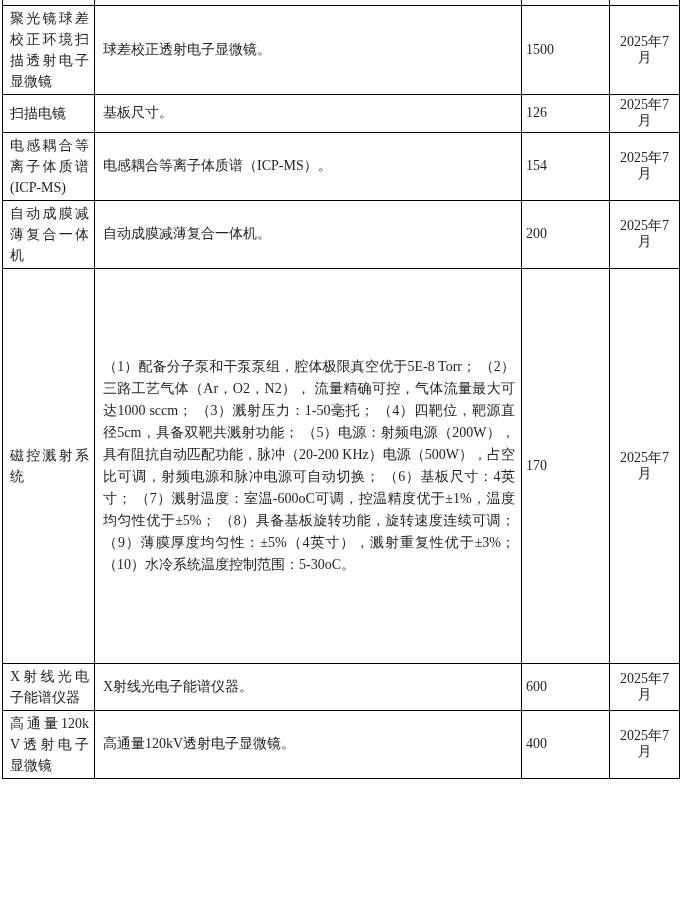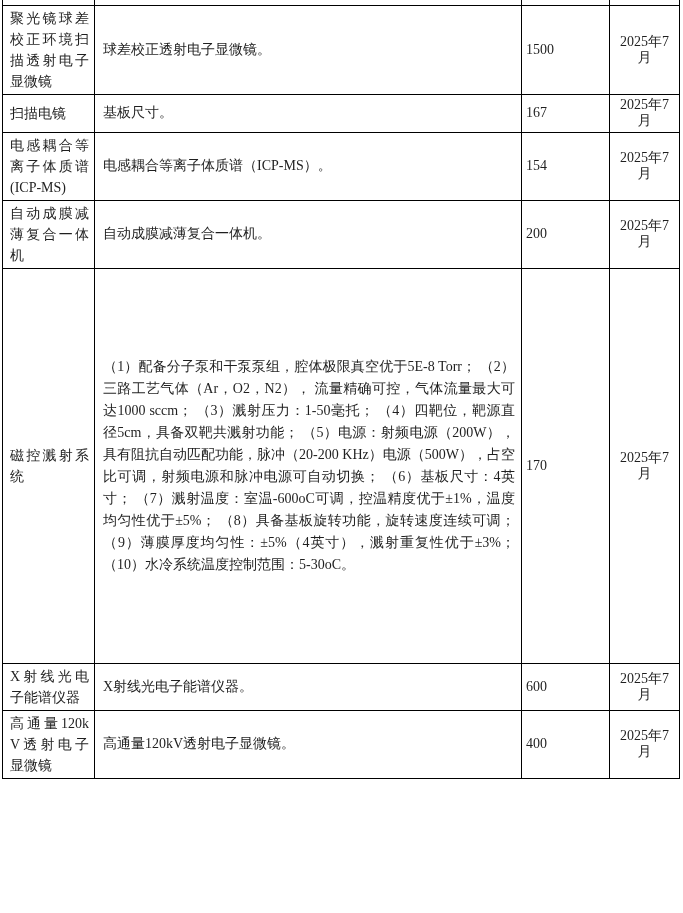--- a/index.html
+++ b/index.html
@@ -93,21 +93,21 @@
       <tr class="hr1">
         <td class="name-cell">聚光镜球差校正环境扫描透射电子显微镜</td>
         <td class="desc-cell">球差校正透射电子显微镜。</td>
         <td class="num-cell">1500</td>
         <td class="date-cell">2025年7月</td>
       </tr>
 
       <tr class="hr2">
         <td class="name-cell">扫描电镜</td>
         <td class="desc-cell">基板尺寸。</td>
-        <td class="num-cell">167</td>
+        <td class="num-cell">126</td>
         <td class="date-cell">2025年7月</td>
       </tr>
 
       <tr class="hr3">
         <td class="name-cell">电感耦合等离子体质谱 (ICP-MS)</td>
         <td class="desc-cell">电感耦合等离子体质谱（ICP-MS）。</td>
         <td class="num-cell">154</td>
         <td class="date-cell">2025年7月</td>
       </tr>
 

